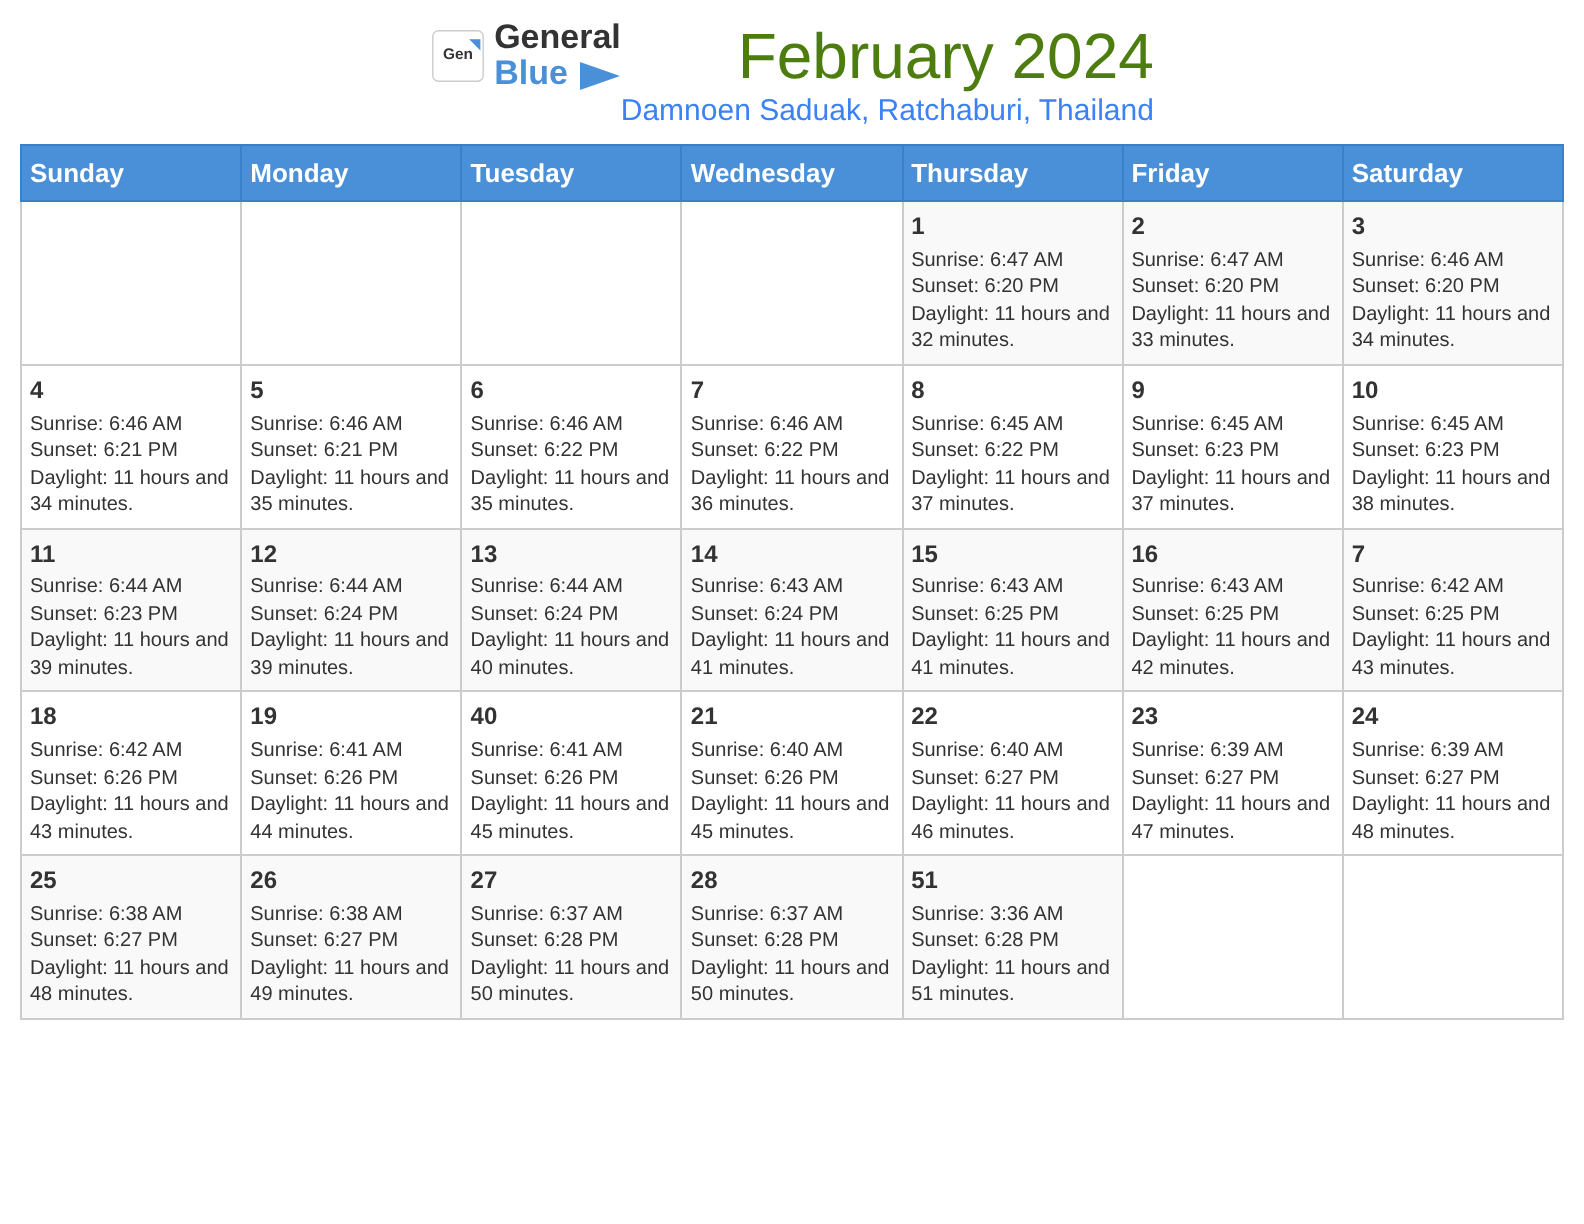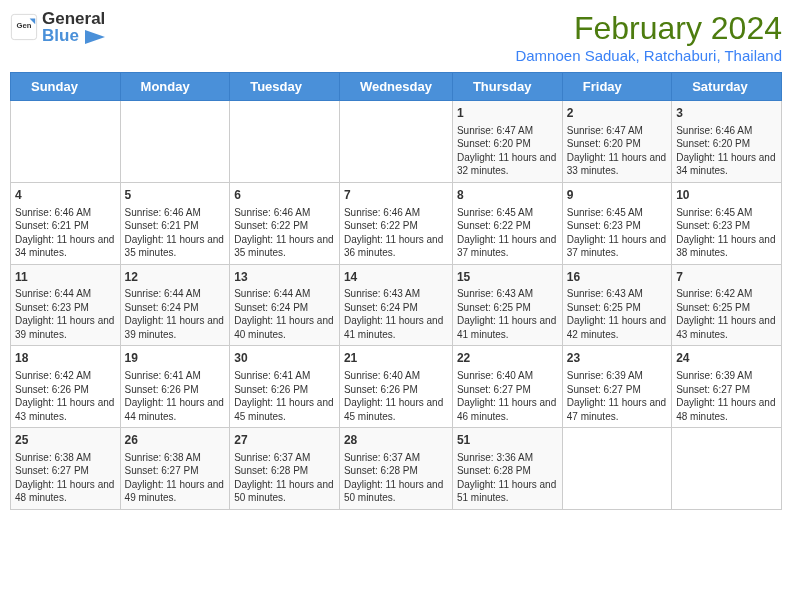--- a/index.html
+++ b/index.html
@@ -5,21 +5,21 @@
     * { box-sizing: border-box; margin: 0; padding: 0; }
     body {
       font-family: Arial, sans-serif;
       background: #fff;
       width: 792px;
       min-height: 612px;
       padding: 10px;
     }
     .header {
       display: flex;
-      justify-content: space-between;
+      justify-content: center;
       align-items: flex-start;
       margin-bottom: 8px;
     }
     .logo {
       display: flex;
       align-items: center;
       gap: 4px;
     }
     .logo-icon {
       width: 28px;
@@ -38,21 +38,21 @@
       color: #3b82f6;
     }
     table {
       width: 100%;
       border-collapse: collapse;
       font-size: 11px;
     }
     thead tr th {
       background-color: #4a90d9;
       color: #fff;
-      padding: 6px 20px;
+      padding: 6px 4px;
       text-align: left;
       font-size: 13px;
       font-weight: bold;
       border: 1px solid #3a7fc9;
     }
     tbody tr td {
       border: 1px solid #ccc;
       padding: 4px 4px;
       vertical-align: top;
       width: calc(100% / 7);
@@ -238,21 +238,21 @@
 Sunset: 6:26 PM
 Daylight: 11 hours and 43 minutes.</div>
         </td>
         <td>
           <span class="day-num">19</span>
           <div style="white-space: pre-line; font-size: 10px; line-height: 1.35;">Sunrise: 6:41 AM
 Sunset: 6:26 PM
 Daylight: 11 hours and 44 minutes.</div>
         </td>
         <td>
-          <span class="day-num">30</span>
+          <span class="day-num">40</span>
           <div style="white-space: pre-line; font-size: 10px; line-height: 1.35;">Sunrise: 6:41 AM
 Sunset: 6:26 PM
 Daylight: 11 hours and 45 minutes.</div>
         </td>
         <td>
           <span class="day-num">21</span>
           <div style="white-space: pre-line; font-size: 10px; line-height: 1.35;">Sunrise: 6:40 AM
 Sunset: 6:26 PM
 Daylight: 11 hours and 45 minutes.</div>
         </td>

